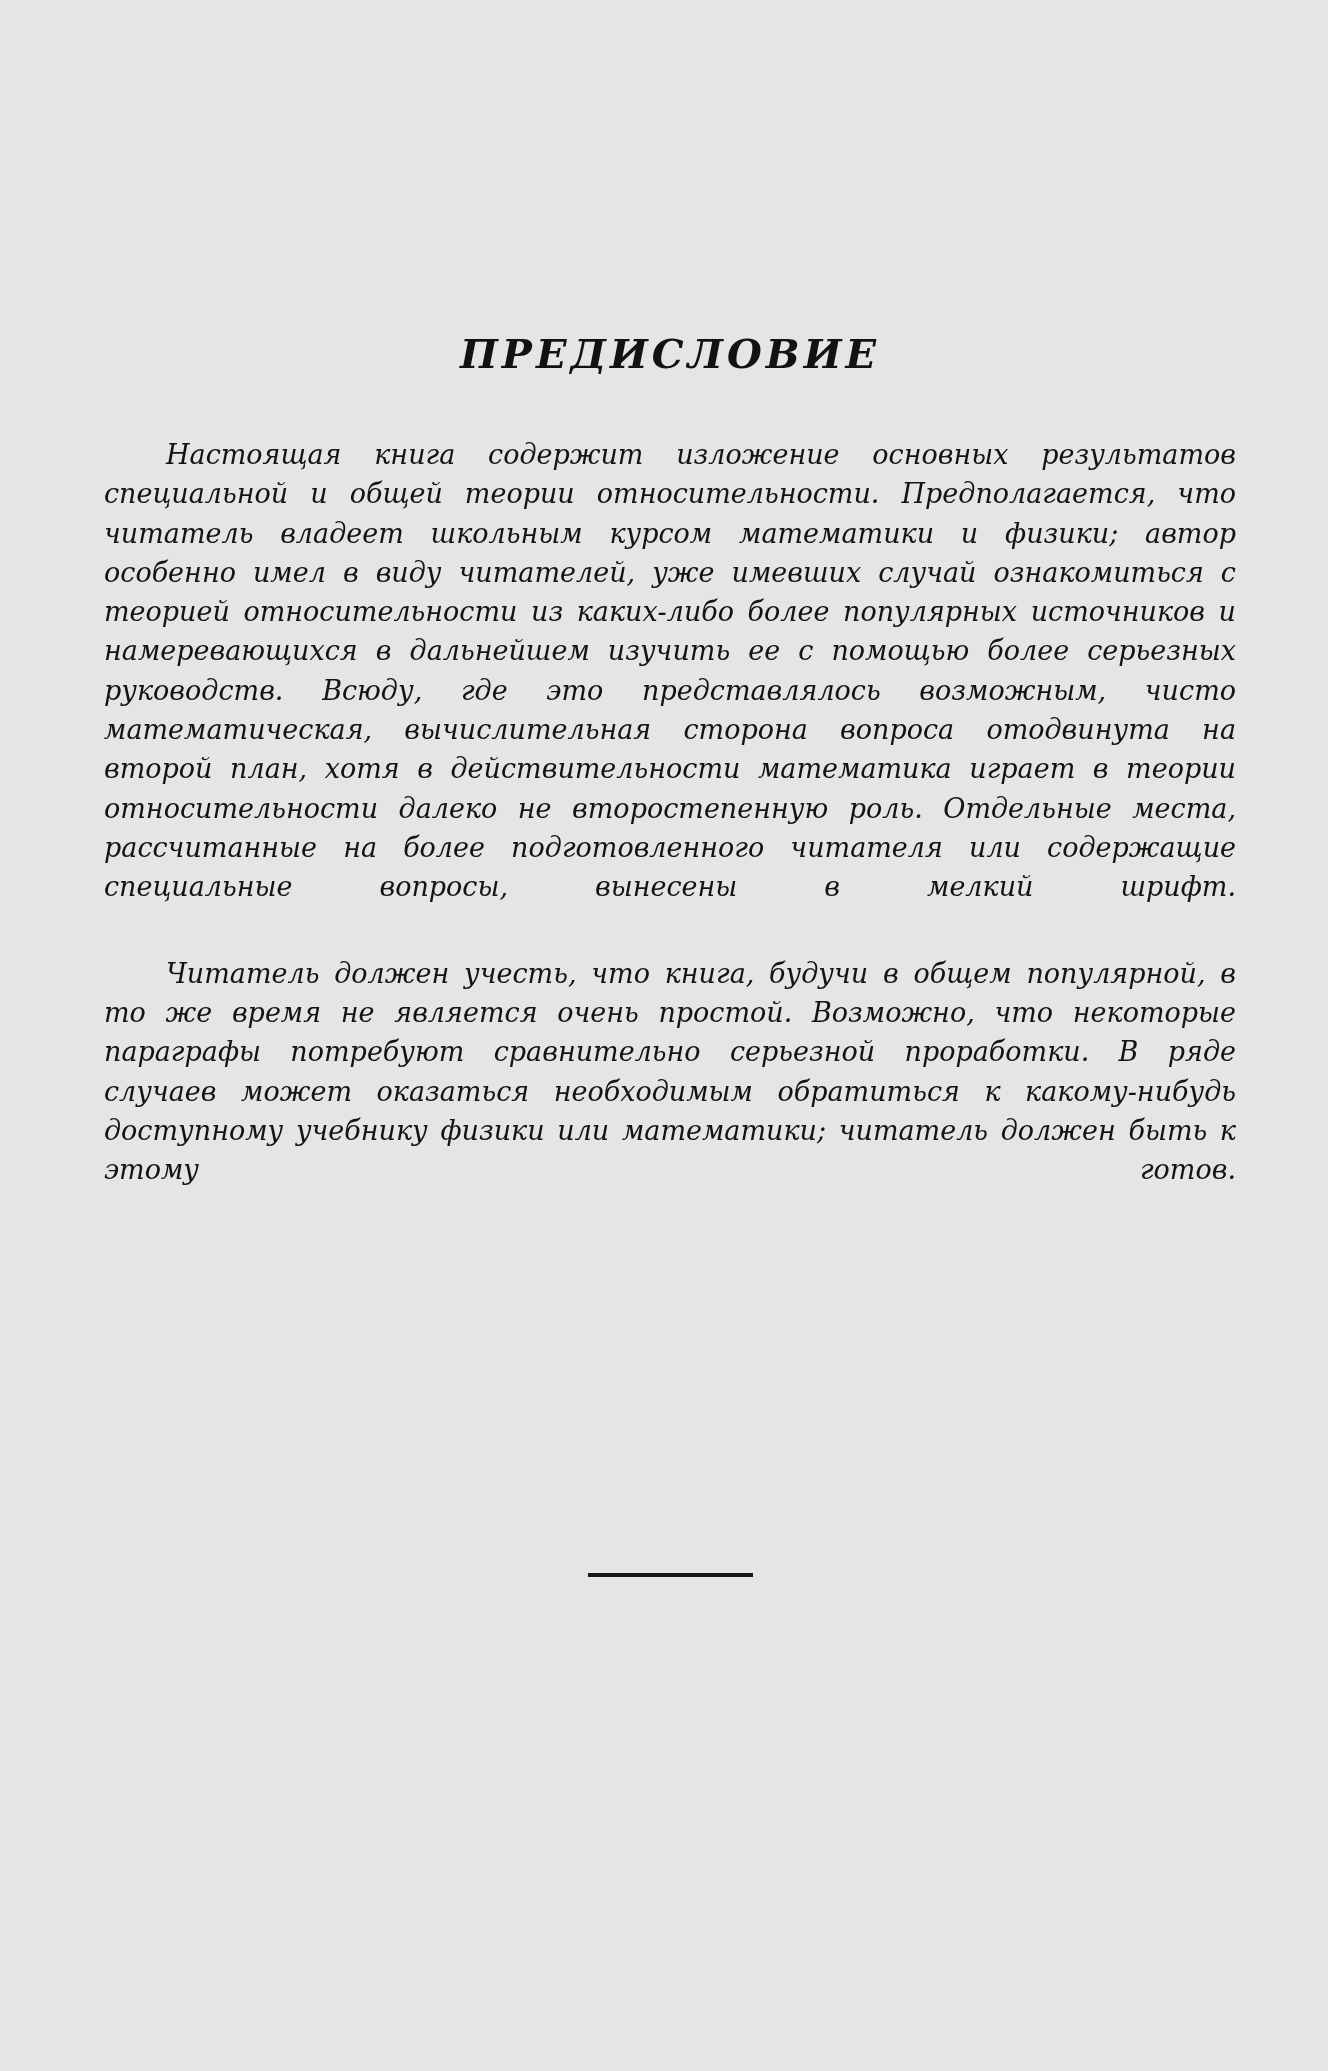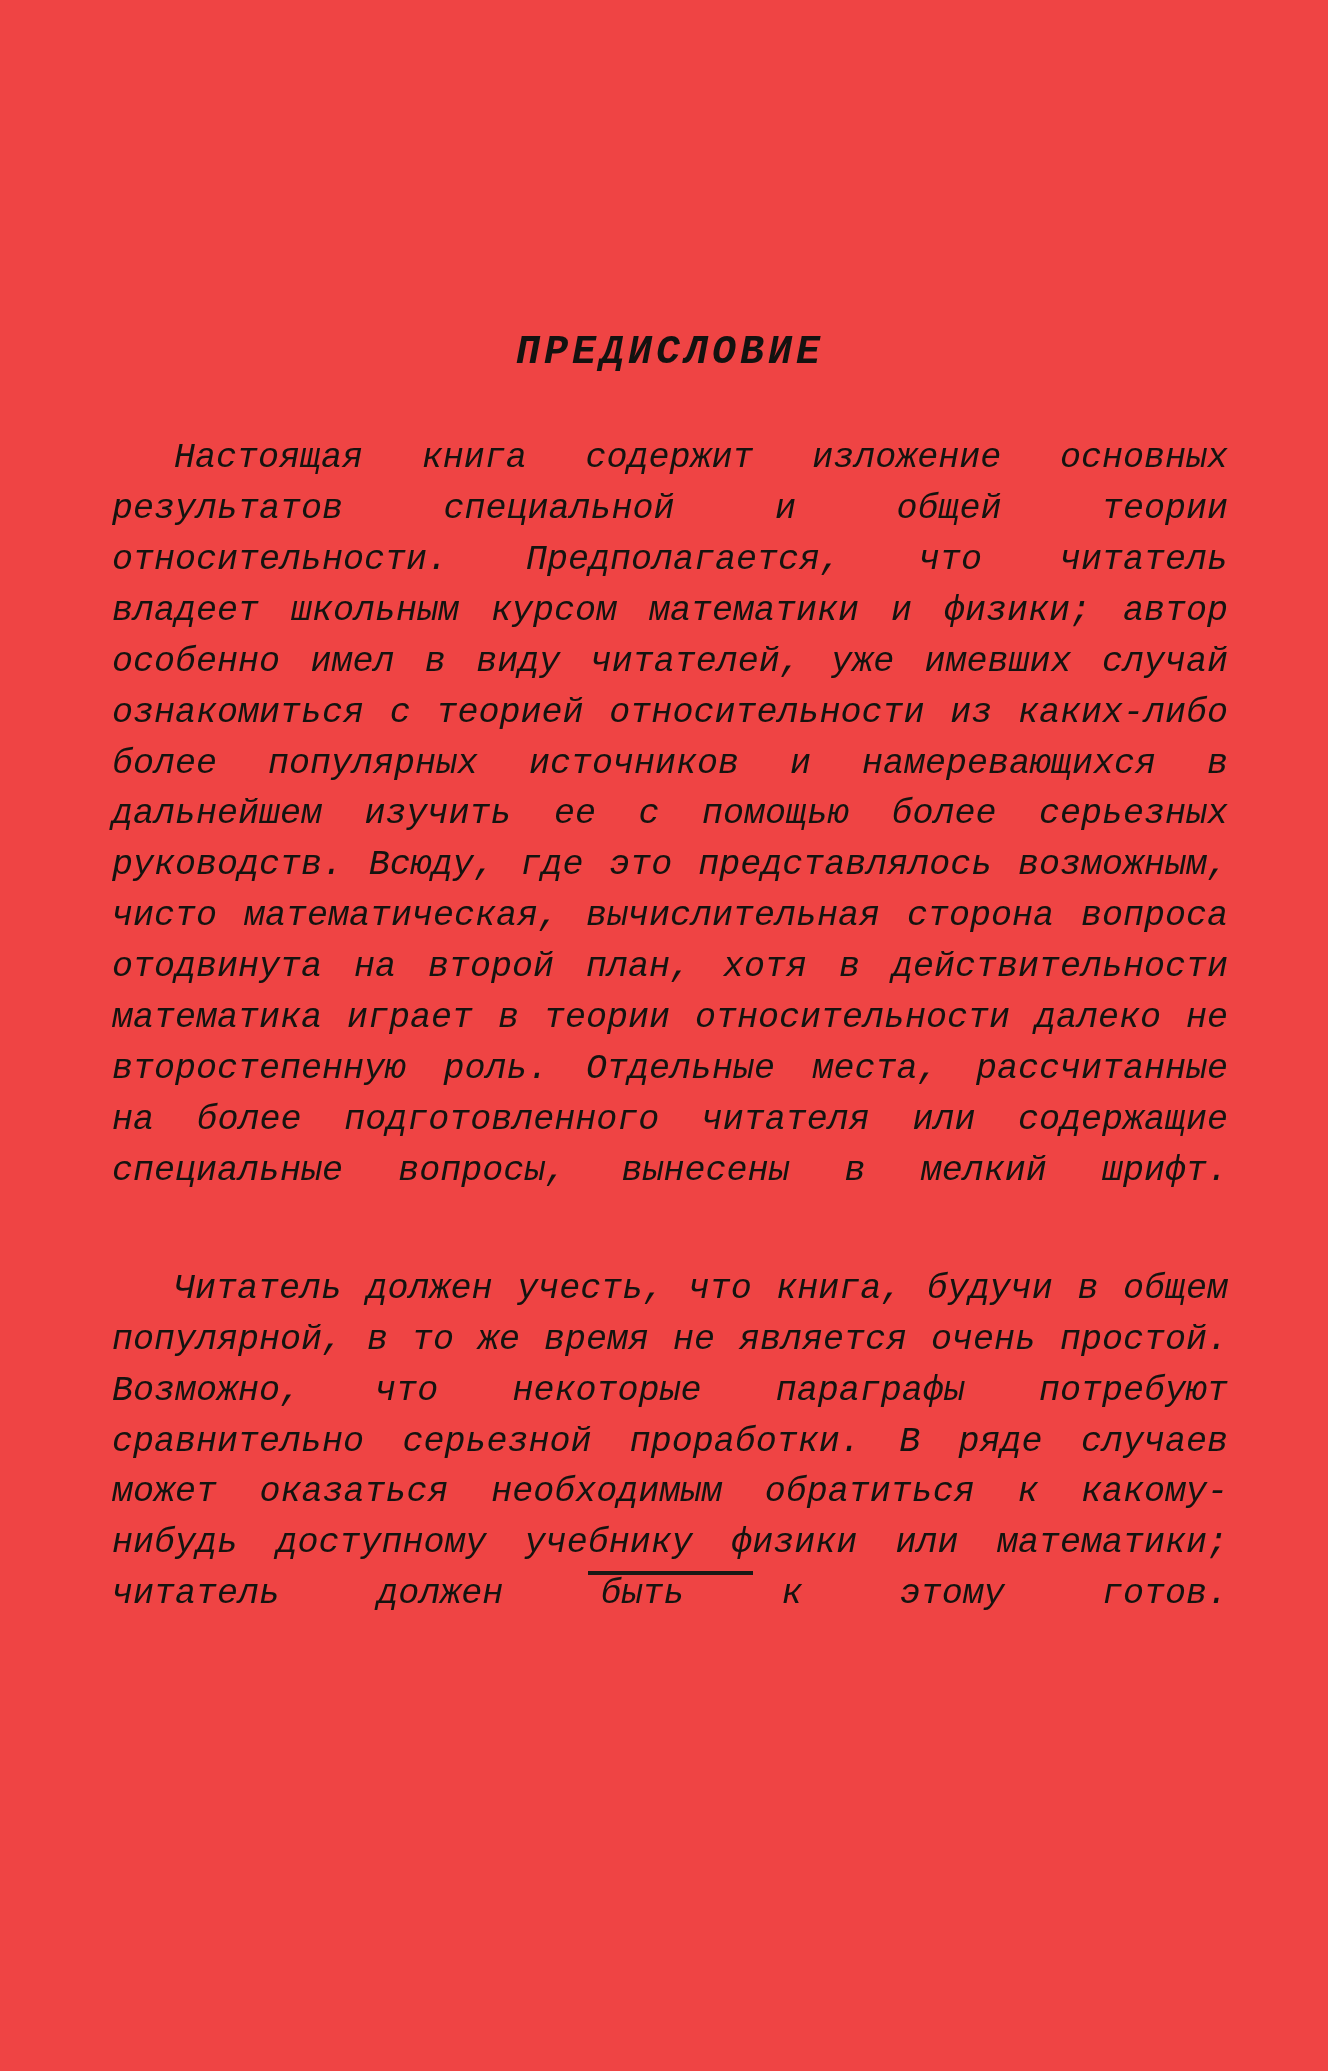--- a/index.html
+++ b/index.html
@@ -12,46 +12,45 @@
     height: 2071px;
     background: #ffffff;
     font-family: "DejaVu Serif", serif;
     color: #15130f;
     overflow: hidden;
   }
   .page {
     position: relative;
     width: 1328px;
     height: 2071px;
-    background: #ef4444;
+    background: #e5e5e5;
     box-sizing: border-box;
-    font-family: Liberation Mono, monospace;
   }
   .content {
     position: absolute;
     left: 96px;
     top: 330px;
     width: 1148px;
   }
   .page-title {
     text-align: center;
     font-style: italic;
     font-weight: bold;
     font-size: 40px;
     letter-spacing: 4px;
     margin: 0 0 58px 0;
     color: #131210;
   }
   .para {
     font-style: italic;
-    font-size: 35px;
+    font-size: 27px;
     line-height: 1.455;
     text-align: justify;
     text-justify: inter-word;
-    margin: 16px;
+    margin: 8px;
     text-indent: 62px;
     color: #15130f;
     word-spacing: 1.5px;
   }
   .para + .para {
     margin-top: 2px;
   }
   
   .para:after {
     content: "";

